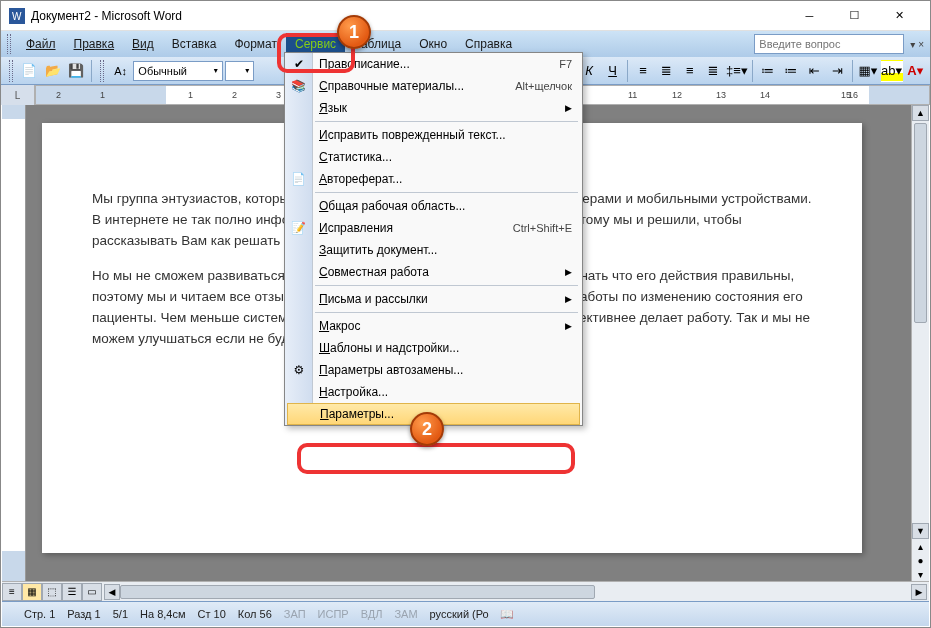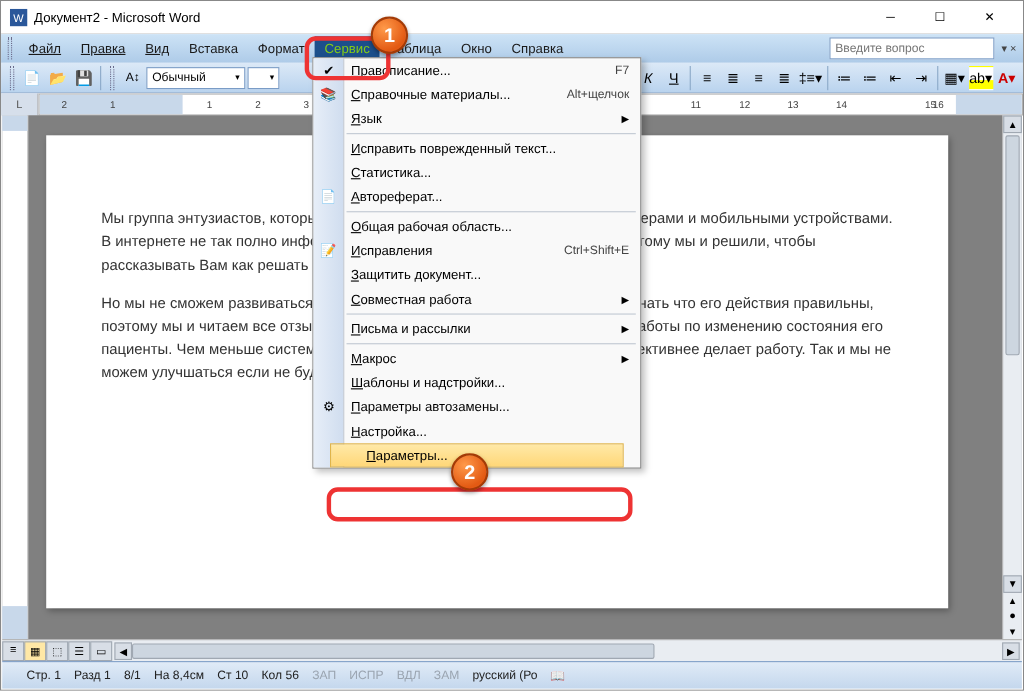--- a/index.html
+++ b/index.html
@@ -62,21 +62,21 @@
 .statusbar .dim { color:#9aa4b0; }
 
 
 .dropdown { position:absolute; left:283px; top:51px; width:299px; background:#f9f9f9; border:1px solid #868686; box-shadow:3px 3px 6px rgba(0,0,0,0.25); z-index:20; }
 .dropdown .dd-strip { position:absolute; left:0; top:0; bottom:0; width:28px; background: linear-gradient(to right,#e7eef8,#d0ddef); border-right:1px solid #c0c8d2; }
 .dd-item { height:22px; display:flex; align-items:center; font-size:12px; padding-left:34px; padding-right:10px; position:relative; cursor:default; }
 .dd-item .sc { margin-left:auto; font-size:11px; color:#444; }
 .dd-item .sub { margin-left:auto; font-size:9px; }
 .dd-item .ico { position:absolute; left:5px; width:18px; text-align:center; font-size:12px; }
 .dd-sep { height:1px; background:#c0c8d2; margin:2px 4px 2px 30px; }
-.dd-item.hl { background: linear-gradient(#ffe9a8,#ffd778); border:1px solid #e0b44a; margin:0 15px; padding-left:32px; }
+.dd-item.hl { background: linear-gradient(#ffe9a8,#ffd778); border:1px solid #e0b44a; margin:0 2px; padding-left:32px; }
 .dd-item u { text-decoration: underline; }
 
 
 .callout { position:absolute; z-index:50; pointer-events:none; }
 .callout.red-box { border:4px solid #e33; border-radius:10px; }
 .callout.circle { width:34px; height:34px; border-radius:50%; background: radial-gradient(circle at 35% 30%, #ff9a4a, #e35a13 70%); border:2px solid #a33b07; display:flex;align-items:center;justify-content:center; color:#fff; font-weight:bold; font-size:18px; box-shadow:0 2px 4px rgba(0,0,0,0.4); }
 </style>
 </head>
 <body>
 
@@ -218,21 +218,21 @@
       <div class="track">
           <div class="thumb"></div>
         </div>
       <div class="arr">▶</div>
     </div>
   </div>
 
   <div class="statusbar">
     <span>Стр. 1</span>
     <span>Разд 1</span>
-    <span>8/1</span>
+    <span>5/1</span>
     <span>На 8,4см</span>
     <span>Ст 10</span>
     <span>Кол 56</span>
     <span class="dim">ЗАП</span>
     <span class="dim">ИСПР</span>
     <span class="dim">ВДЛ</span>
     <span class="dim">ЗАМ</span>
     <span>русский (Ро</span>
     <span>📖</span>
   </div>

